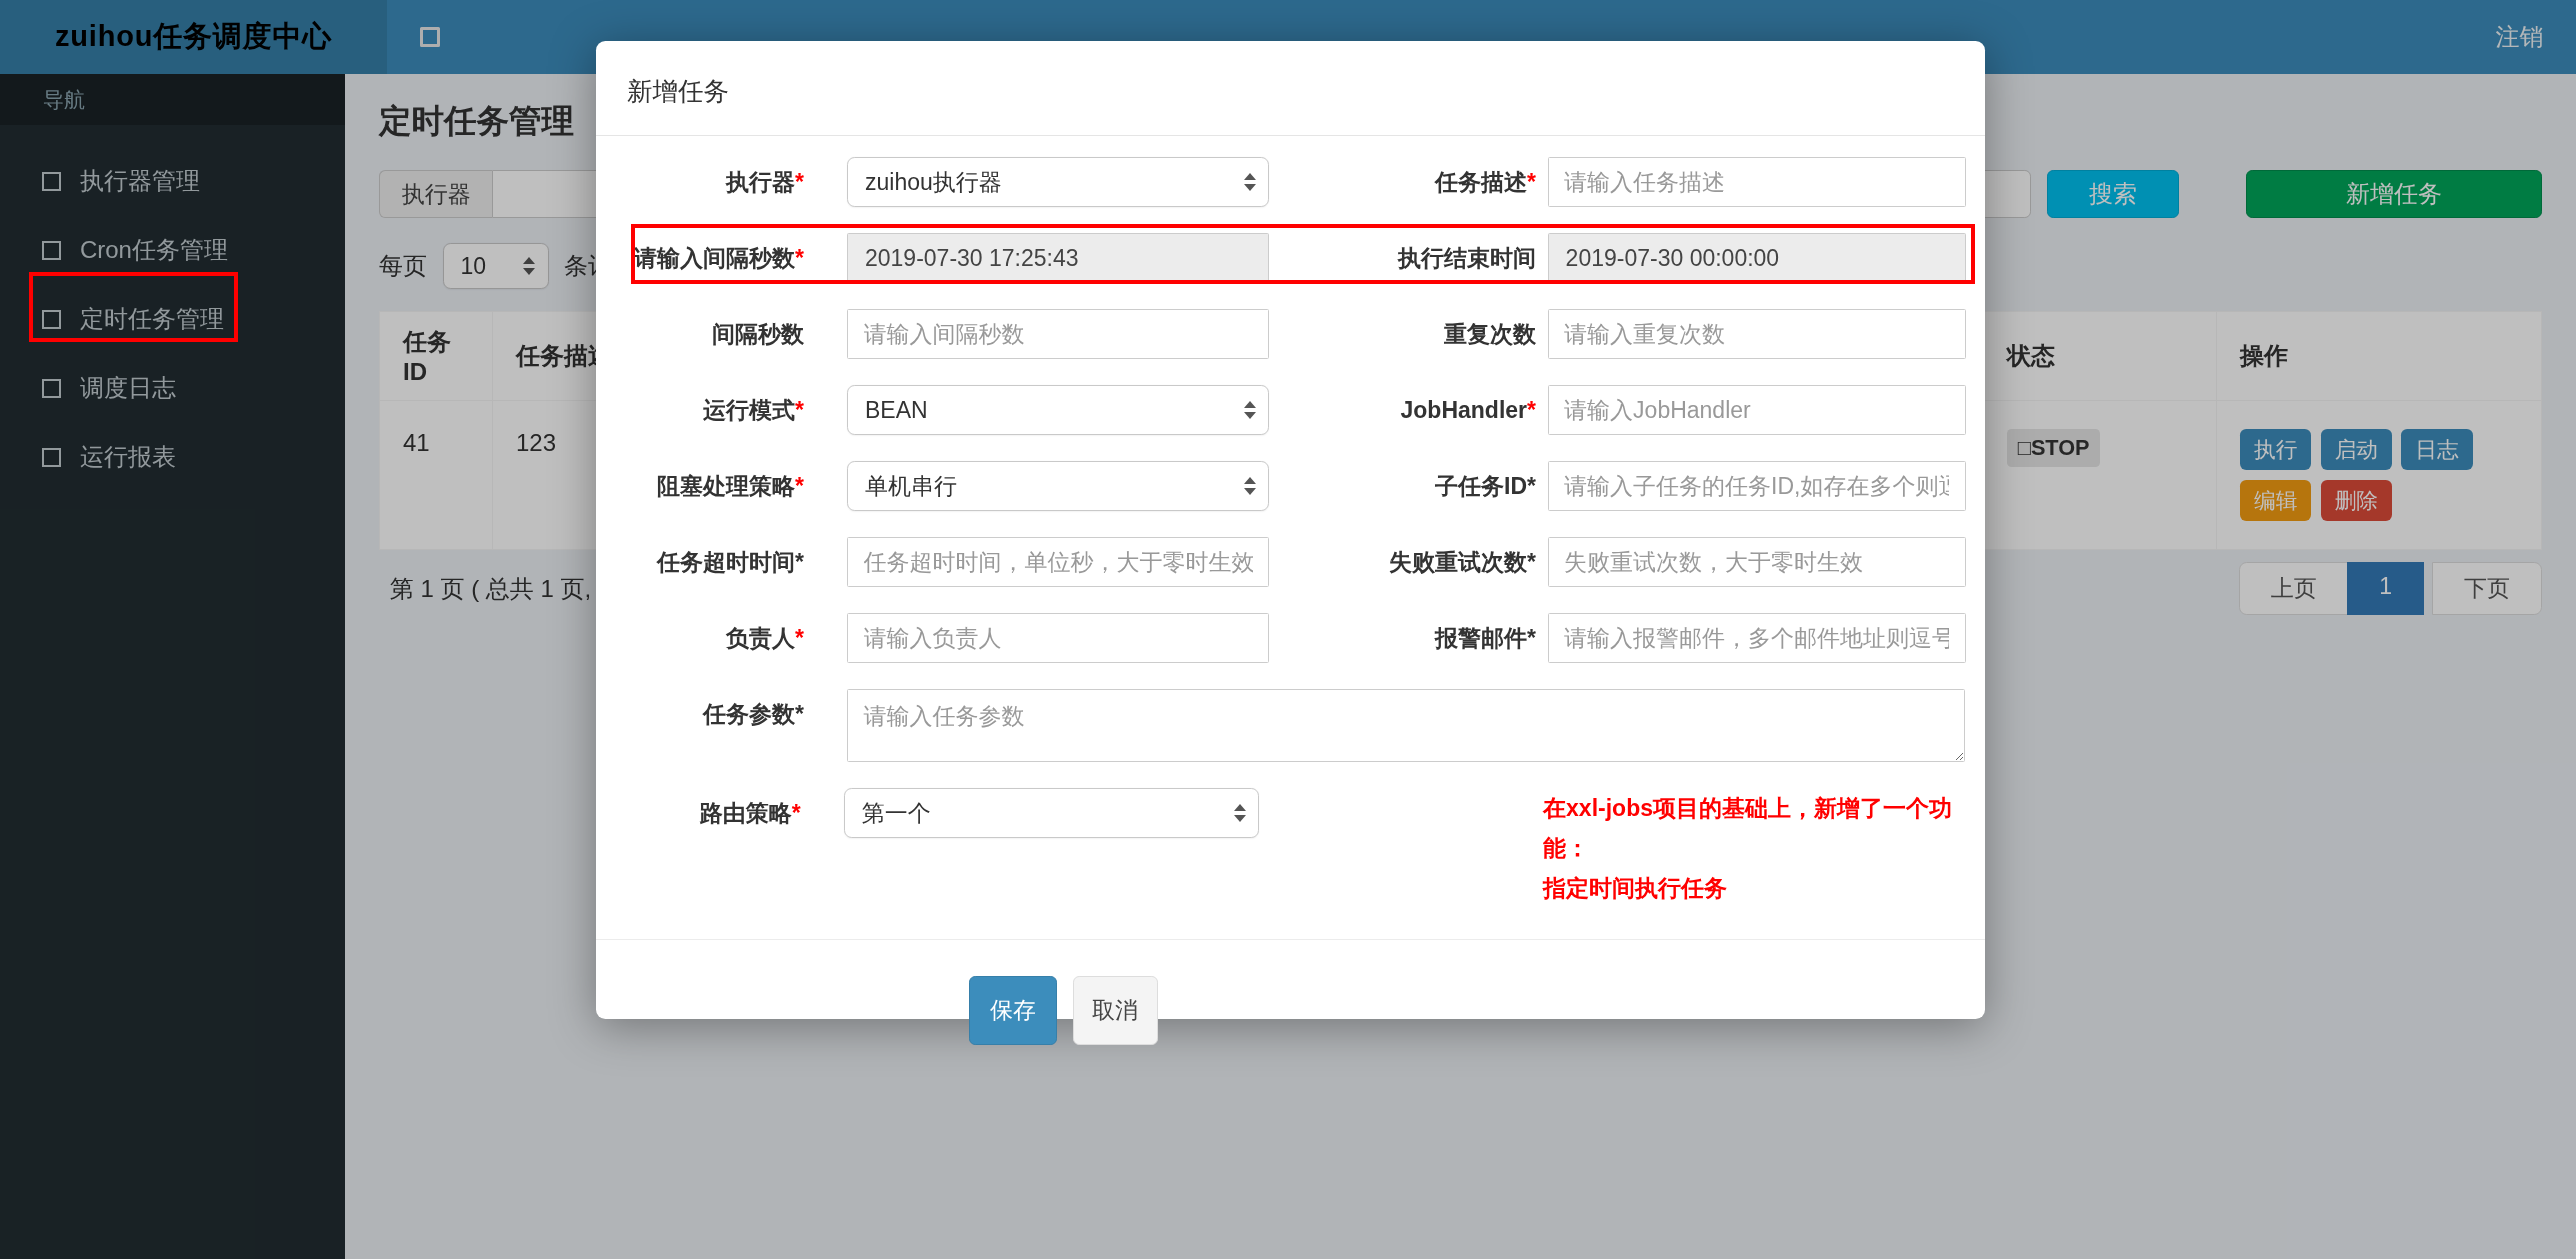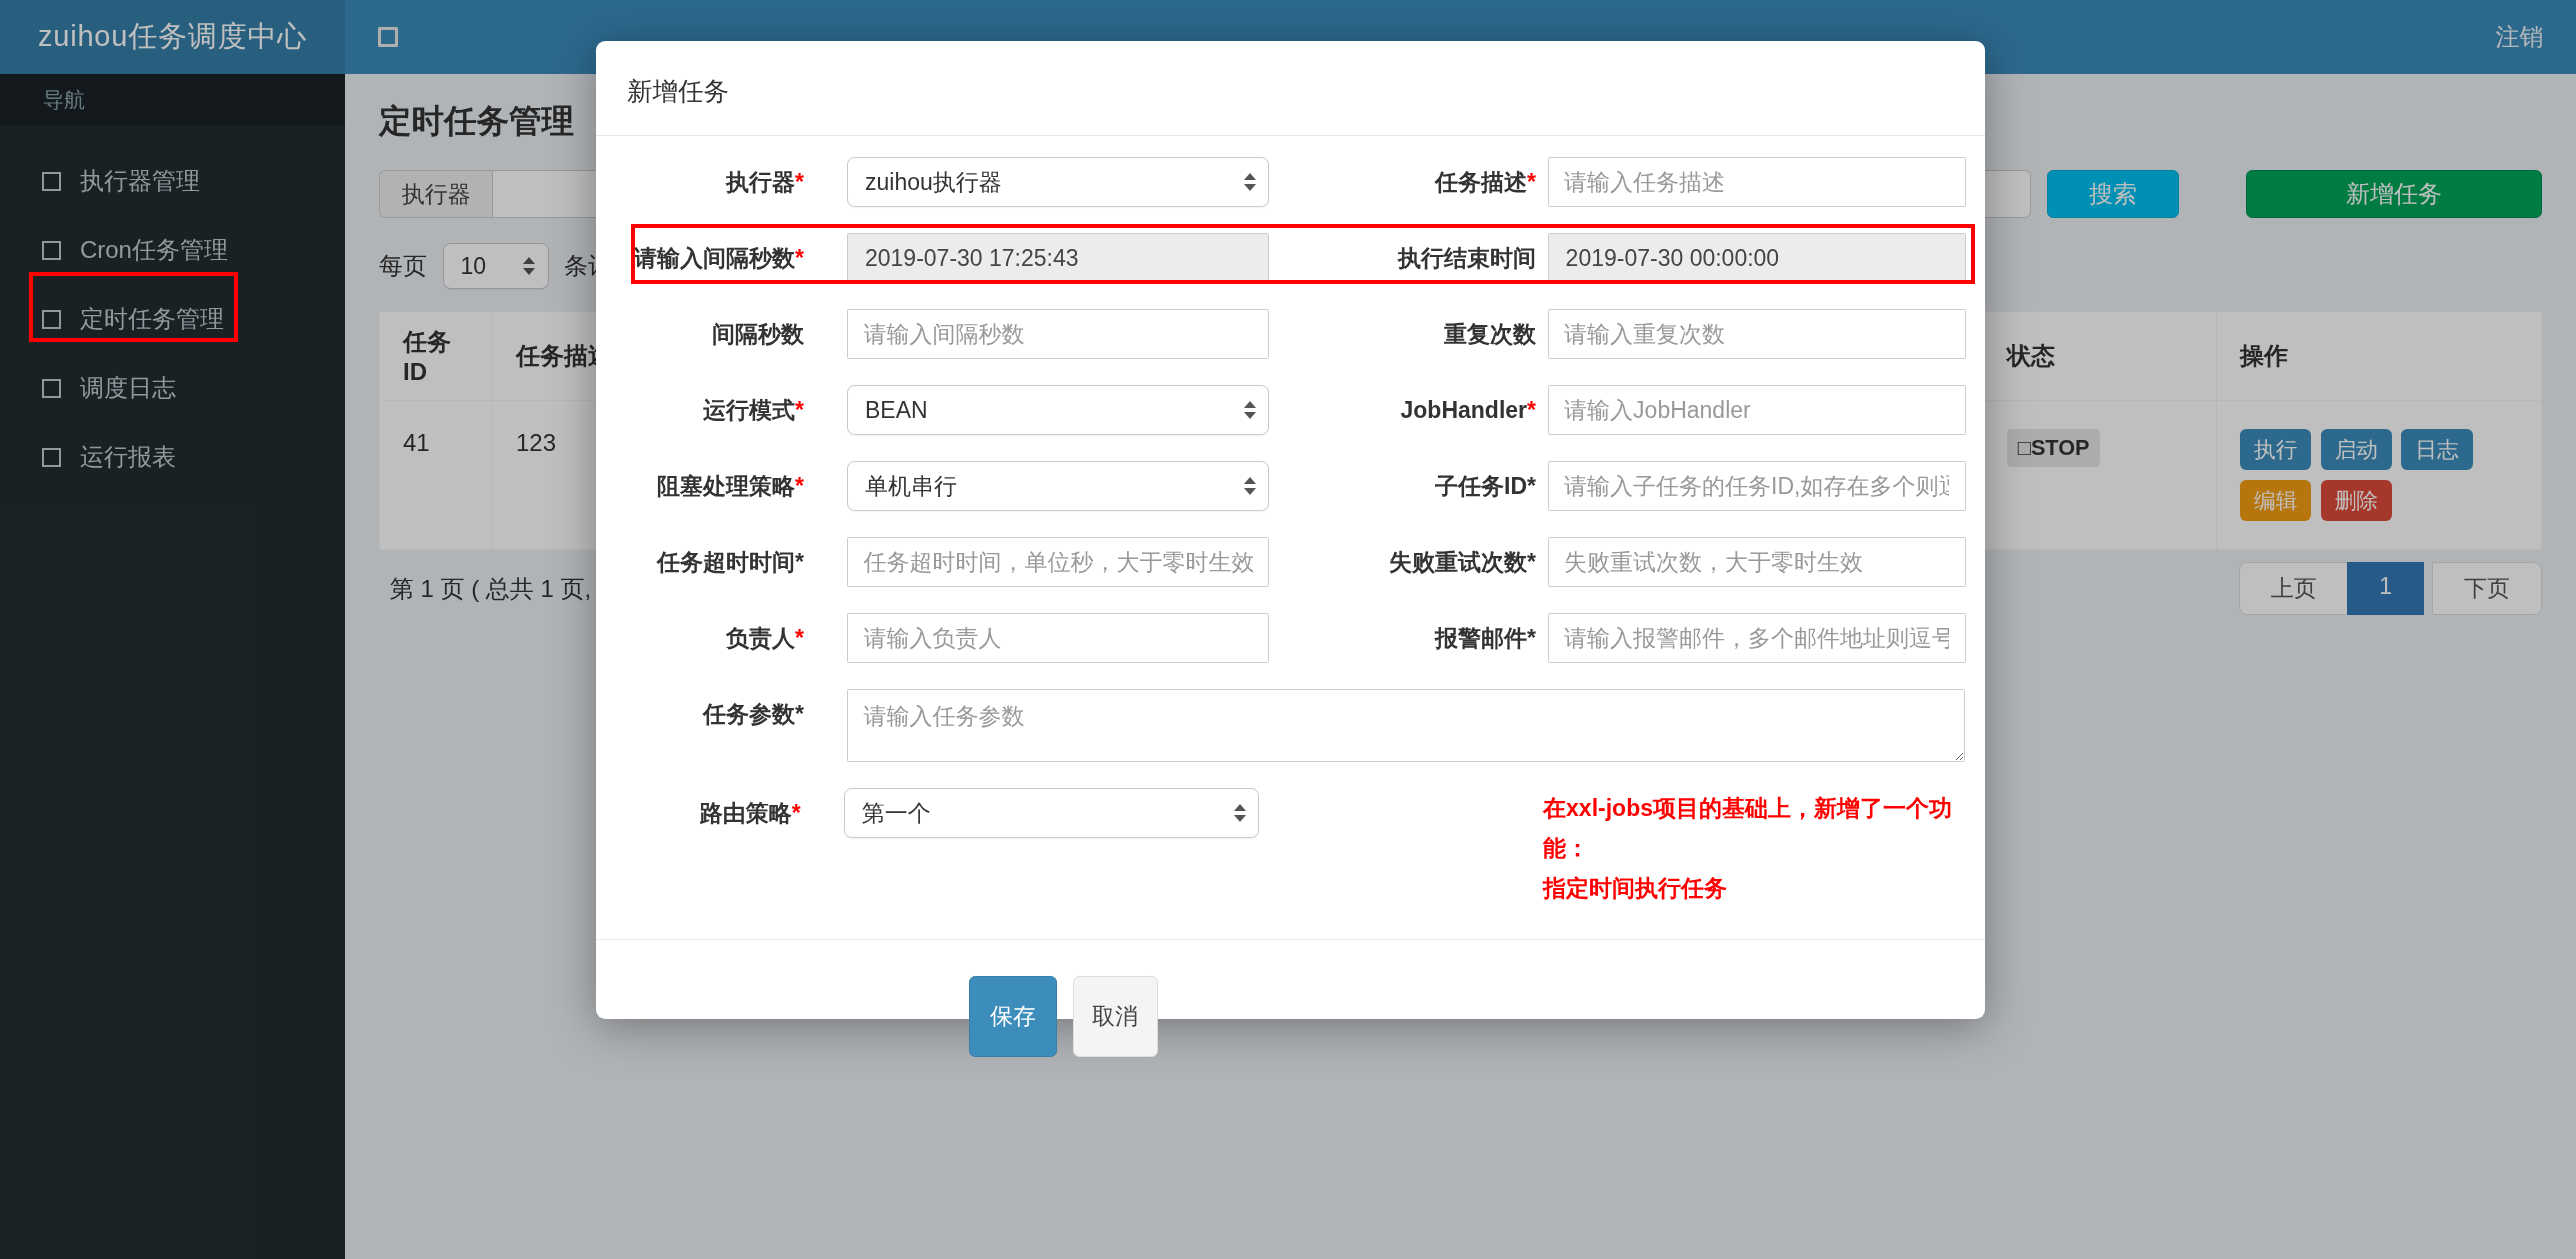--- a/index.html
+++ b/index.html
@@ -4,21 +4,21 @@
 <style>
   * { box-sizing: border-box; margin: 0; padding: 0; }
   html,body { width: 2576px; height: 1259px; overflow: hidden; }
   body {
     font-family: "Liberation Sans", "DejaVu Sans", sans-serif;
     background: #ecf0f5;
     position: relative;
   }
   
   .navbar { position:absolute; top:0; left:0; right:0; height:74px; background:#3c8dbc; display:flex; z-index:10; }
-  .logo { width:345px; height:74px; background:#367fa9; color:#ffffff; font-size:29px; font-weight:normal; display:flex; align-items:center; justify-content:center; letter-spacing:0.8px; }
+  .logo { width:387px; height:74px; background:#367fa9; color:#000000; font-size:29px; font-weight:bold; display:flex; align-items:center; justify-content:center; letter-spacing:0.8px; }
   .nav-rest { flex:1; display:flex; align-items:center; justify-content:space-between; padding:0 32.5px; }
   .menu-toggle { width:31px; height:31px; display:flex; align-items:center; }
   .menu-toggle .tofu { width:20px; height:20px; border:3.1px solid #e8e8e8; border-radius:1.5px; }
   .logout-link { color:#f0f4f7; font-size:24px; cursor:pointer; }
 
   
   .sidebar { position:absolute; top:74px; left:0; bottom:0; width:345px; background:#222d32; z-index:10; }
   .sidebar-header { height:51px; line-height:51px; background:#1a2226; color:#8aa4af; font-size:21px; padding-left:43px; }
   .side-menu { padding-top:21.7px; }
   .side-item { height:69px; display:flex; align-items:center; padding-left:42px; color:#c3ccd1; font-size:24px; cursor:pointer; }
@@ -83,21 +83,21 @@
   .ctl-r { margin-left:11.6px; width:418px; }
   .star { color:#ff0000; }
   .txt-input { width:100%; height:50px; border:1.5px solid #ccc; border-radius:1.5px; padding:0 15.5px; font-size:23px; color:#555; font-family:inherit; }
   input::placeholder, textarea::placeholder { color:#999; opacity:1; }
   .sel { width:100%; height:50px; border-radius:7.7px; }
   .readonly-input { width:100%; height:50px; background:#ececec; border:1.5px solid #ccc; border-radius:1.5px; display:flex; align-items:center; padding:0 17px; font-size:23px; color:#444; }
   .param-textarea { margin-left:43px; width:1118px; height:73px; border:1.5px solid #ccc; border-radius:1.5px; padding:10.8px 15.5px; font-size:23px; color:#555; font-family:inherit; resize:vertical; }
   .note { margin-left:284px; width:449px; font-size:23px; line-height:40px; color:#ff0000; font-weight:bold; }
   .modal-divider { border-top:1.5px solid #ececec; margin-top:31px; }
   .modal-footer { padding:36px 0 0 373px; display:flex; gap:15.5px; }
-  .btn-save { background:#3c8dbc; border:1.5px solid #367fa9; color:#fff; font-size:23px; padding:24px 20px; border-radius:6.2px; }
+  .btn-save { background:#3c8dbc; border:1.5px solid #367fa9; color:#fff; font-size:23px; padding:18px 20px; border-radius:6.2px; }
   .btn-cancel { background:#f4f4f4; border:1.5px solid #ddd; color:#444; font-size:23px; padding:7.7px 18.6px; border-radius:6.2px; }
 
   
   .annotation-box { position:absolute; border:4.6px solid #ff0000; z-index:200; pointer-events:none; }
   .annotation-sidebar { left:29px; top:272px; width:209px; height:70px; }
   .annotation-modal-row { left:631px; top:224px; width:1344px; height:60px; }
 </style>
 </head>
 <body>
 

